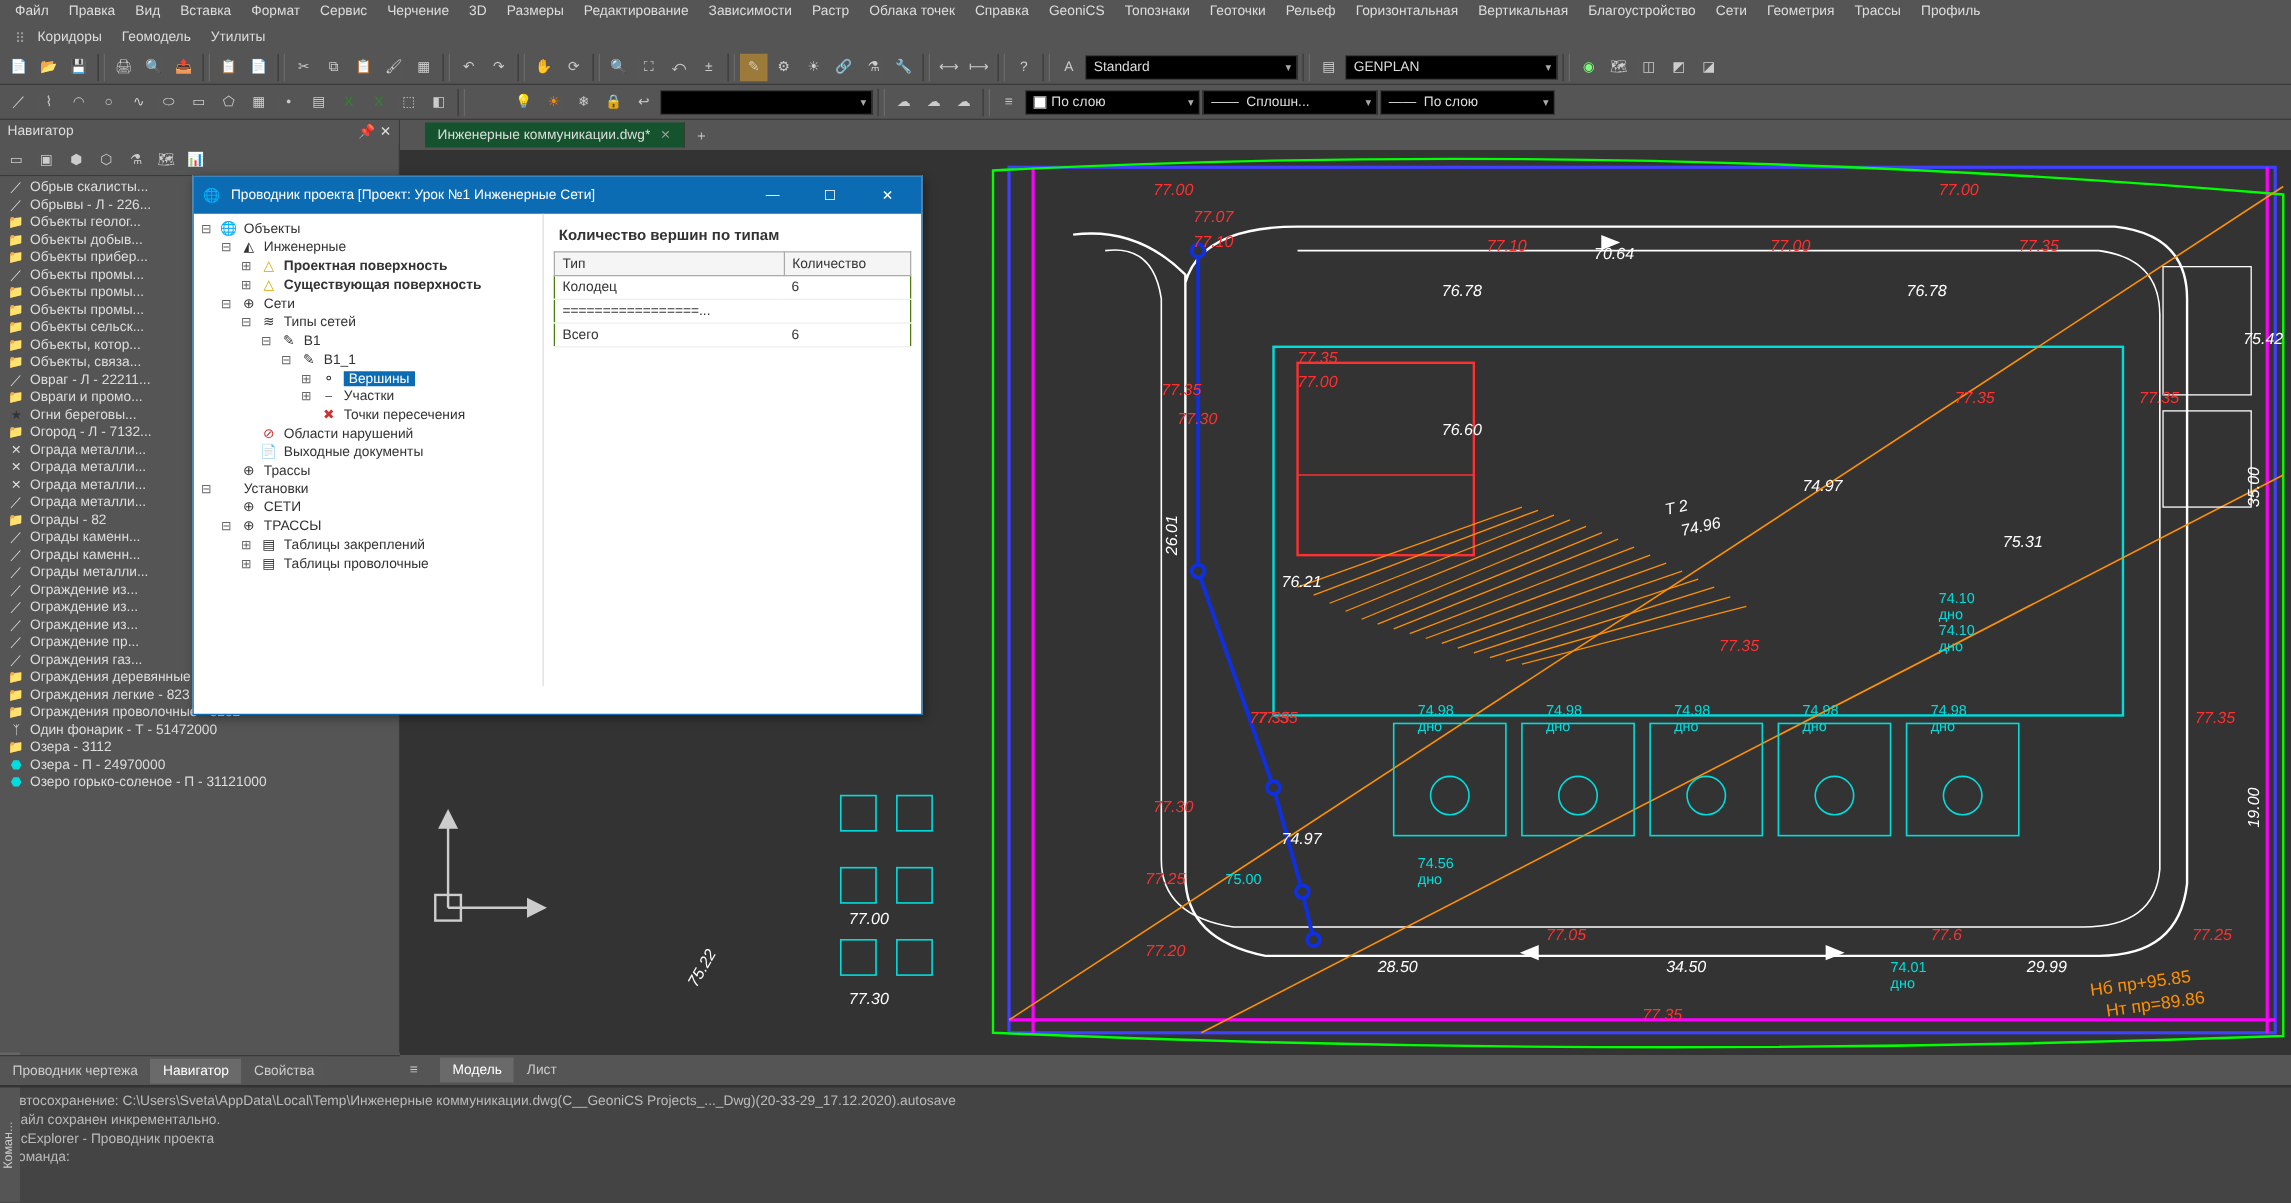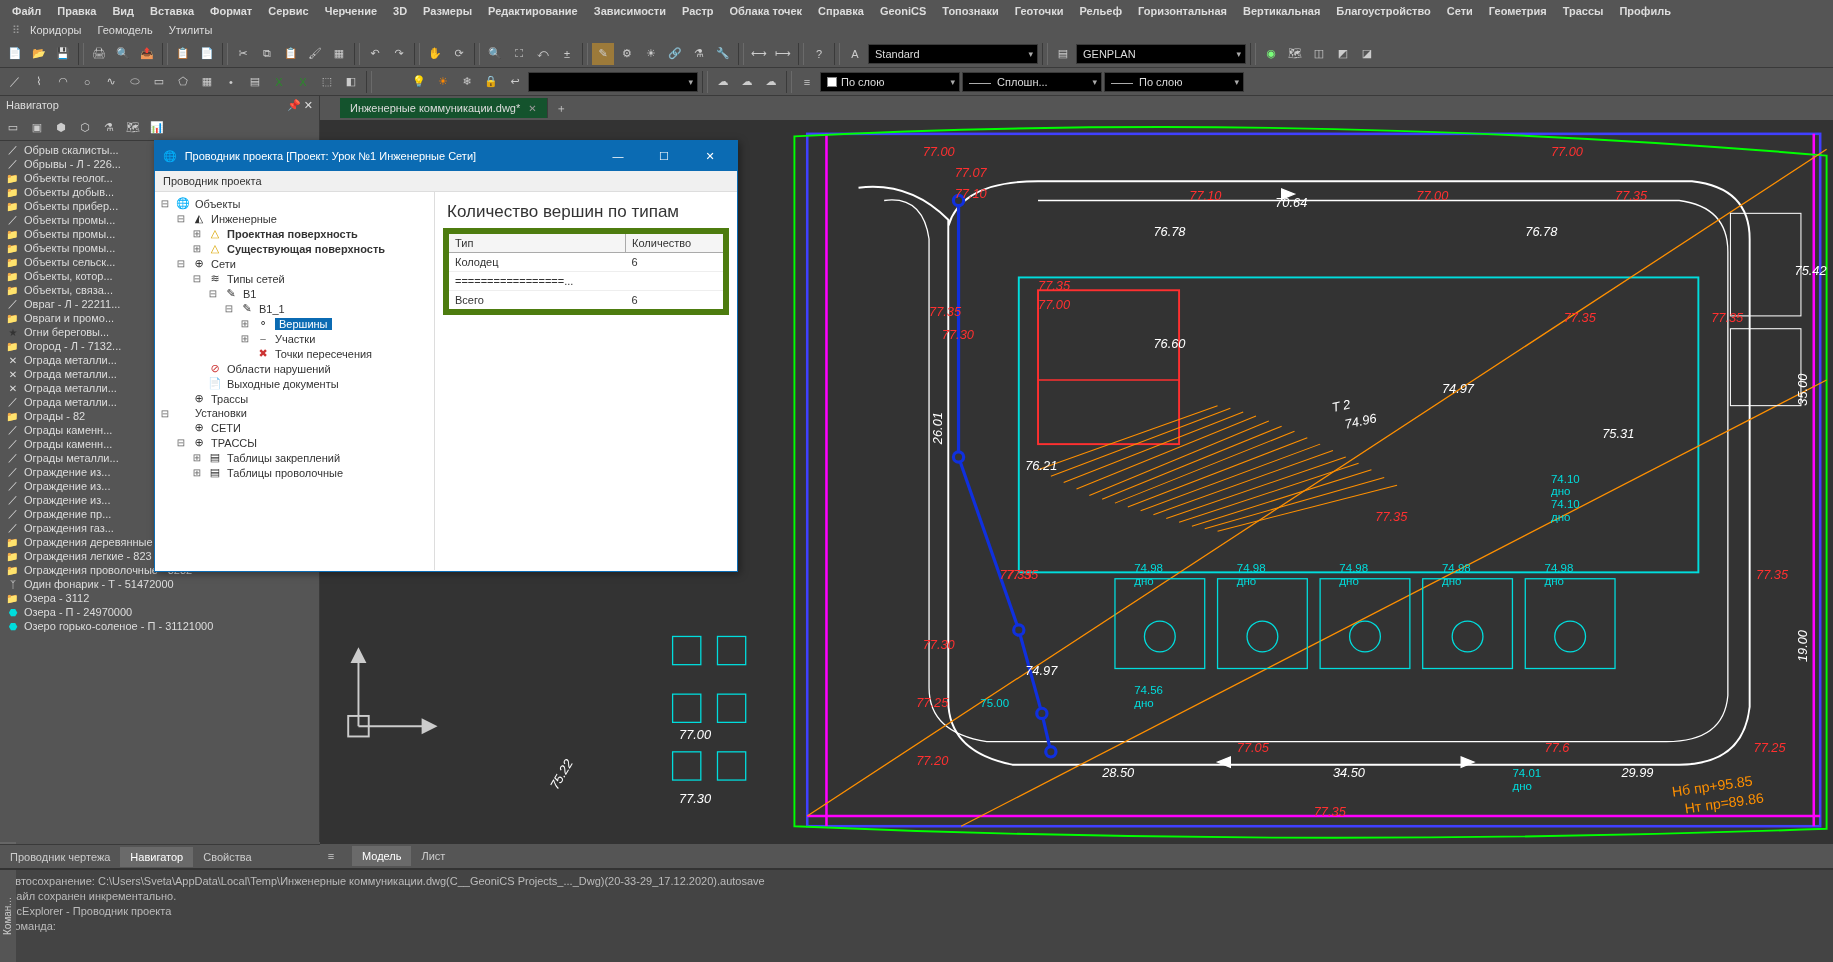--- a/index.html
+++ b/index.html
@@ -1,19 +1,19 @@
 <!DOCTYPE html>
 <html><head>
 <meta charset="utf-8">
 <style>
 * { margin: 0; padding: 0; box-sizing: border-box; font-family: "Segoe UI", Tahoma, sans-serif; font-size: 11px; }
 body { background: #555; color: #ddd; overflow: hidden; width: 1833px; height: 962px; position: relative; }
 
 
-.menubar { background: #555; height: 20px; display: flex; align-items: flex-end; padding: 0 4px; gap: 0; font-weight: bold; }
+.menubar { background: #555; height: 20px; display: flex; align-items: flex-start; padding: 0 4px; gap: 0; }
 .menubar span { padding: 3px 8px; color: #ddd; cursor: default; }
 .menubar2 { background: #555; height: 20px; display: flex; align-items: center; padding: 0 4px; }
 .menubar2 span { padding: 3px 8px; color: #ddd; cursor: default; }
 
 
 .toolbar-row { background: #555; height: 28px; display: flex; align-items: center; padding: 2px 4px; gap: 2px; border-bottom: 1px solid #3a3a3a; }
 .tb-btn { width: 22px; height: 22px; background: #555; border: 1px solid transparent; display: inline-flex; align-items: center; justify-content: center; color: #ccc; }
 .tb-sep { width: 6px; height: 22px; border-left: 1px solid #3a3a3a; border-right: 1px solid #6a6a6a; margin: 0 2px; }
 .tb-combo { background: #000000; border: 1px solid #3a3a3a; height: 20px; color: #ddd; padding: 0 18px 0 6px; display: inline-flex; align-items: center; position: relative; min-width: 60px; }
 .tb-combo::after { content: "▾"; position: absolute; right: 4px; color: #aaa; font-size: 9px; }
@@ -43,22 +43,22 @@
 .explorer-title .winbtn { width: 38px; height: 28px; display: flex; align-items: center; justify-content: center; color: #fff; }
 .explorer-sub { background: #f0f0f0; color: #333; padding: 4px 8px; border-bottom: 1px solid #ddd; }
 .explorer-body { display: flex; height: calc(100% - 52px); }
 .explorer-tree { width: 280px; border-right: 1px solid #ddd; padding: 4px; overflow: auto; }
 .explorer-tree .node { display: flex; align-items: center; gap: 4px; padding: 1px 0; color: #333; }
 .explorer-tree .node .exp { width: 12px; color: #666; text-align: center; font-size: 10px; }
 .explorer-tree .node .ico { width: 16px; text-align: center; }
 .explorer-tree .selected { background: #0b6bb3; color: #fff; padding: 0 4px; }
 .explorer-tree .bold { font-weight: bold; }
 .explorer-right { flex: 1; padding: 8px; color: #333; }
-.explorer-right .grid-title { font-size: 17px; padding: 2px 4px; color: #333; }
-.explorer-right table { width: 100%; border-collapse: collapse; margin-top: 4px; border: 6px solid #4d7c0f; }
+.explorer-right .grid-title { font-size: 12px; padding: 2px 4px; color: #333; font-weight: bold; }
+.explorer-right table { width: 100%; border-collapse: collapse; margin-top: 4px; border: 1px solid #4d7c0f; }
 .explorer-right th { text-align: left; padding: 3px 6px; background: #f5f5f5; border: 1px solid #aaa; font-weight: normal; }
 .explorer-right td { padding: 3px 6px; border-bottom: 1px solid #eee; }
 
 
 .bottom-tabs { position: absolute; bottom: 94px; left: 0; right: 0; height: 24px; background: #555; display: flex; align-items: center; }
 .bottom-tab { padding: 4px 10px; background: #555; color: #ccc; }
 .bottom-tab.active { background: #6a6a6a; color: #fff; }
 .bottom-left-tabs { position: absolute; bottom: 94px; left: 0; height: 24px; background: #555; display: flex; align-items: center; }
 
 
@@ -558,21 +558,20 @@
 
 <div class="explorer-window">
   <div class="explorer-title">
     <span>🌐</span>
     <span>Проводник проекта [Проект: Урок №1 Инженерные Сети]</span>
     <span class="spacer"></span>
     <span class="winbtn">―</span>
     <span class="winbtn">☐</span>
     <span class="winbtn">✕</span>
   </div>
-  <div class="explorer-sub">Проводник проекта</div>
   <div class="explorer-body">
     <div class="explorer-tree">
       <div class="node">
           <span class="exp">⊟</span>
           <span class="ico">🌐</span>
           <span>Объекты</span>
         </div>
       <div class="node" style="padding-left:16px">
           <span class="exp">⊟</span>
           <span class="ico">◭</span>

